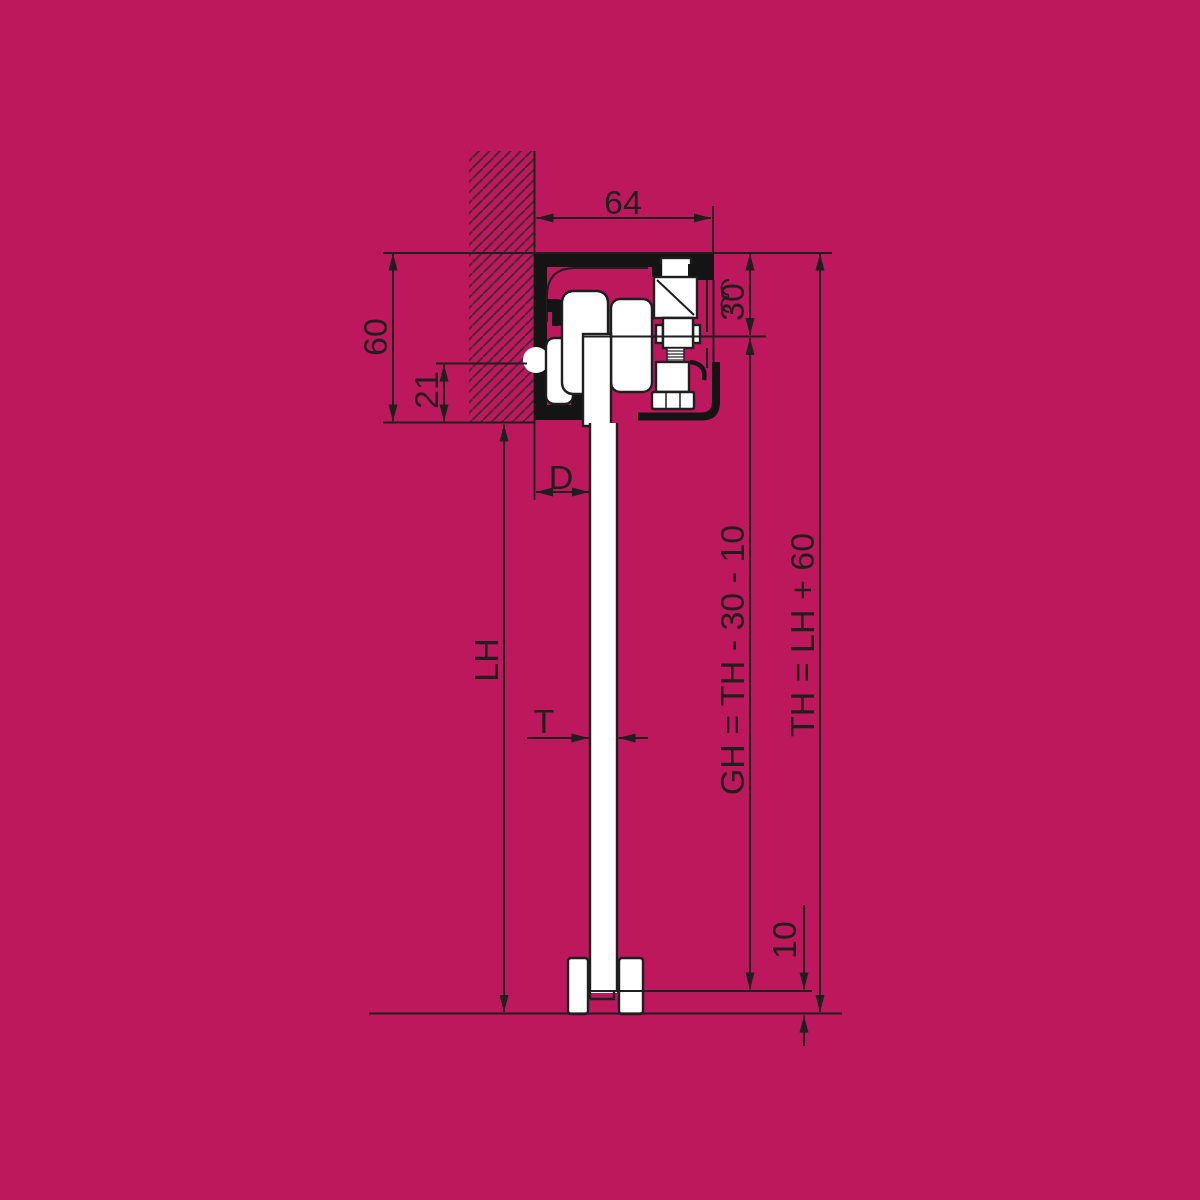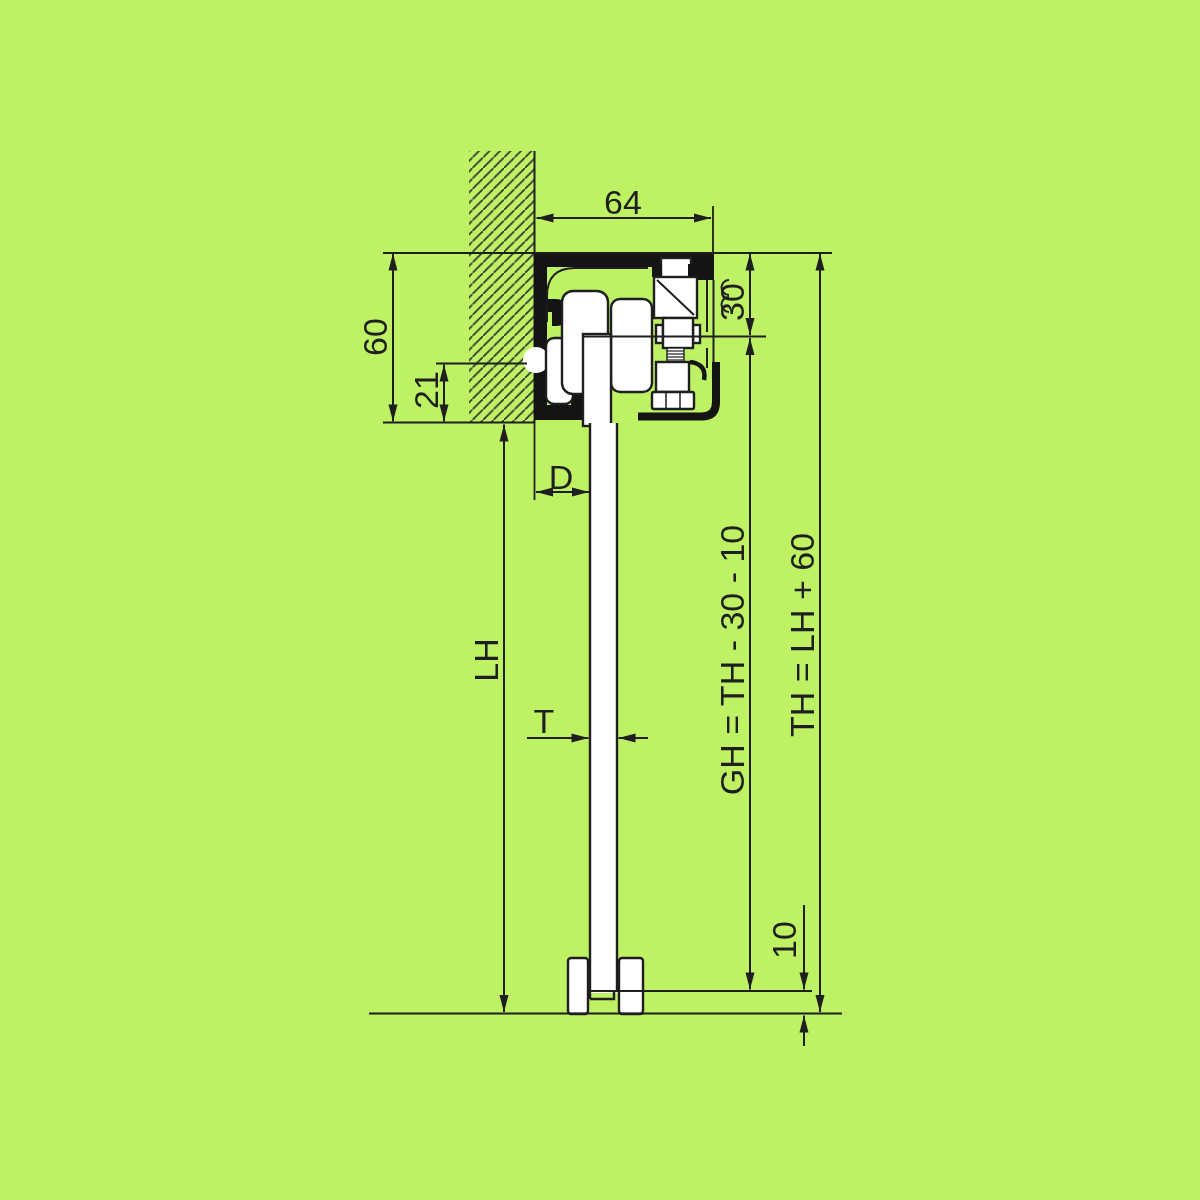--- a/index.html
+++ b/index.html
@@ -4,21 +4,21 @@
 <style>
   html, body {
     margin: 0;
     padding: 0;
     background: #ffffff;
   }
   .canvas {
     position: relative;
     width: 1200px;
     height: 1200px;
-    background: #bef264;
+    background: #be185d;
     font-family: "Liberation Sans", sans-serif;
   }
   svg { display: block; }
   svg text {
     font-family: "Liberation Sans", sans-serif;
     font-size: 34px;
     fill: #1f1f1f;
   }
   .thin   { stroke: #1f1f1f; stroke-width: 1.8; fill: none; }
   .dim    { stroke: #1f1f1f; stroke-width: 2;   fill: none; }

